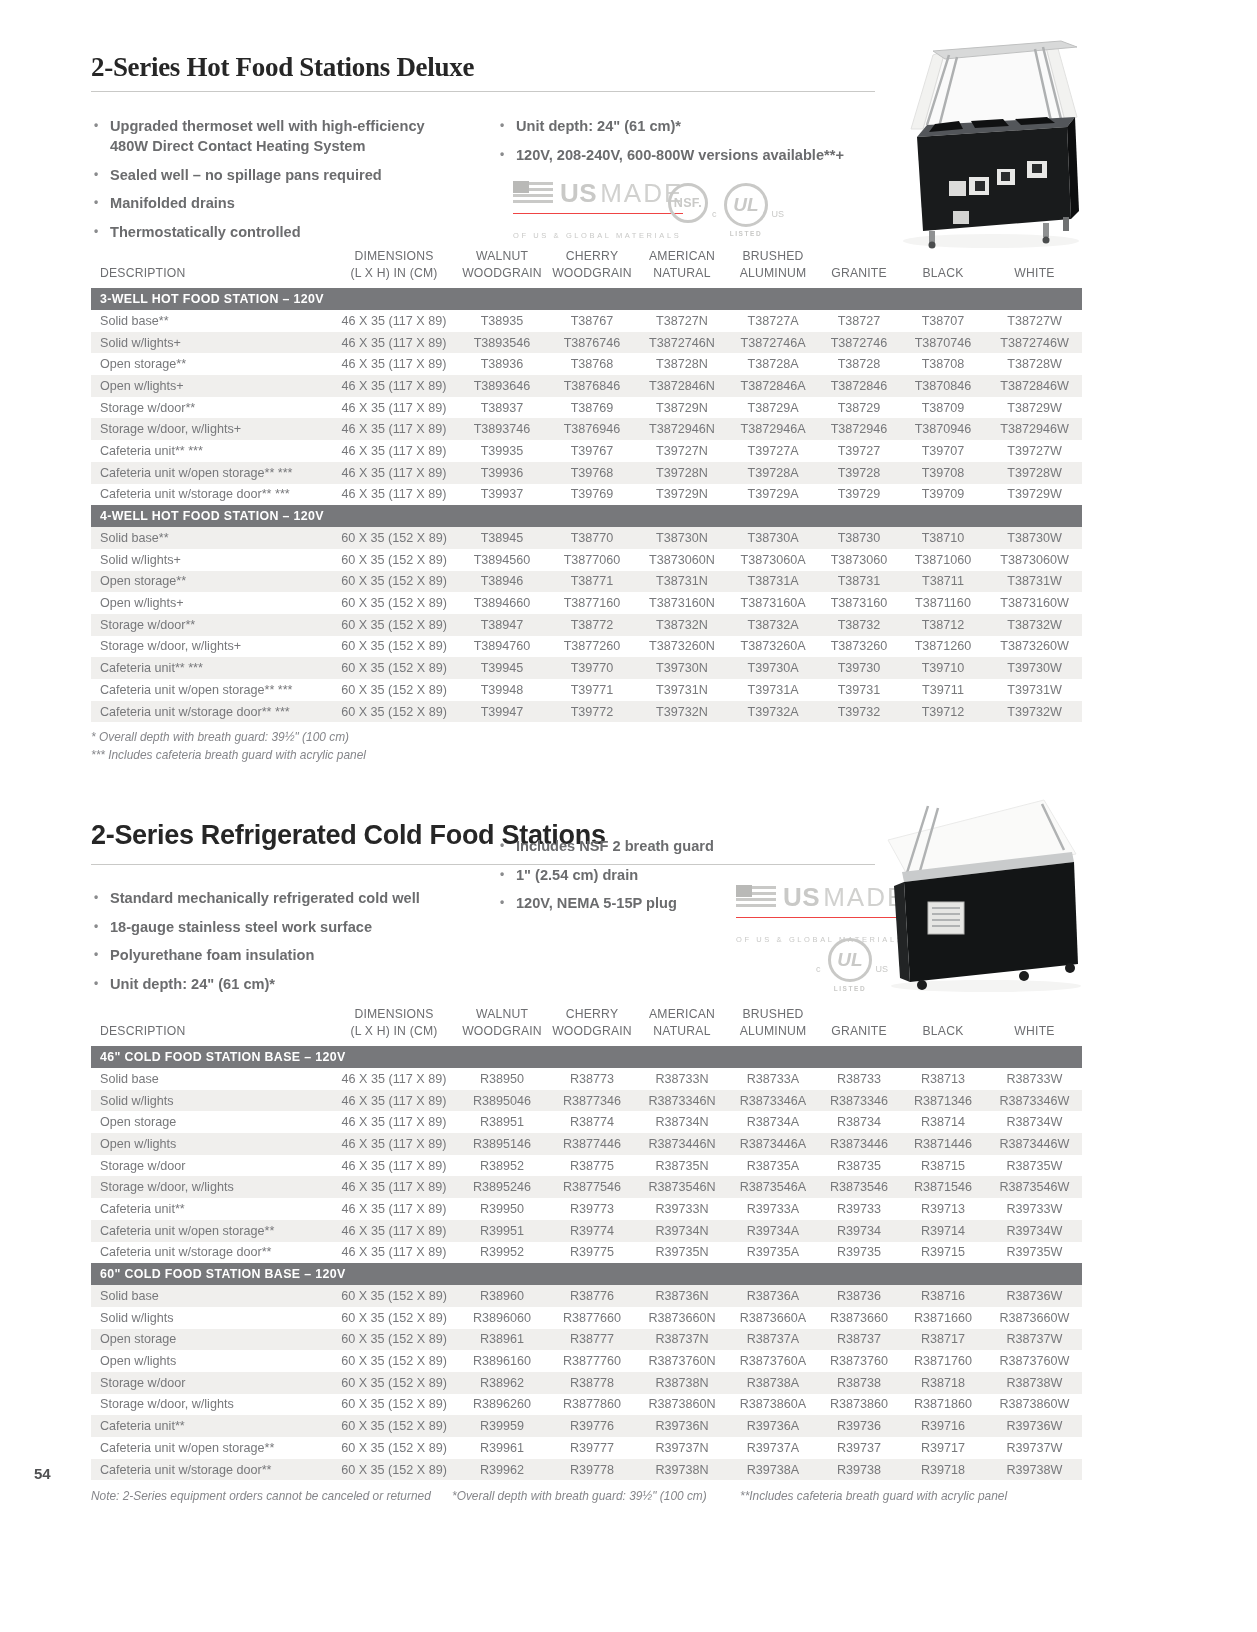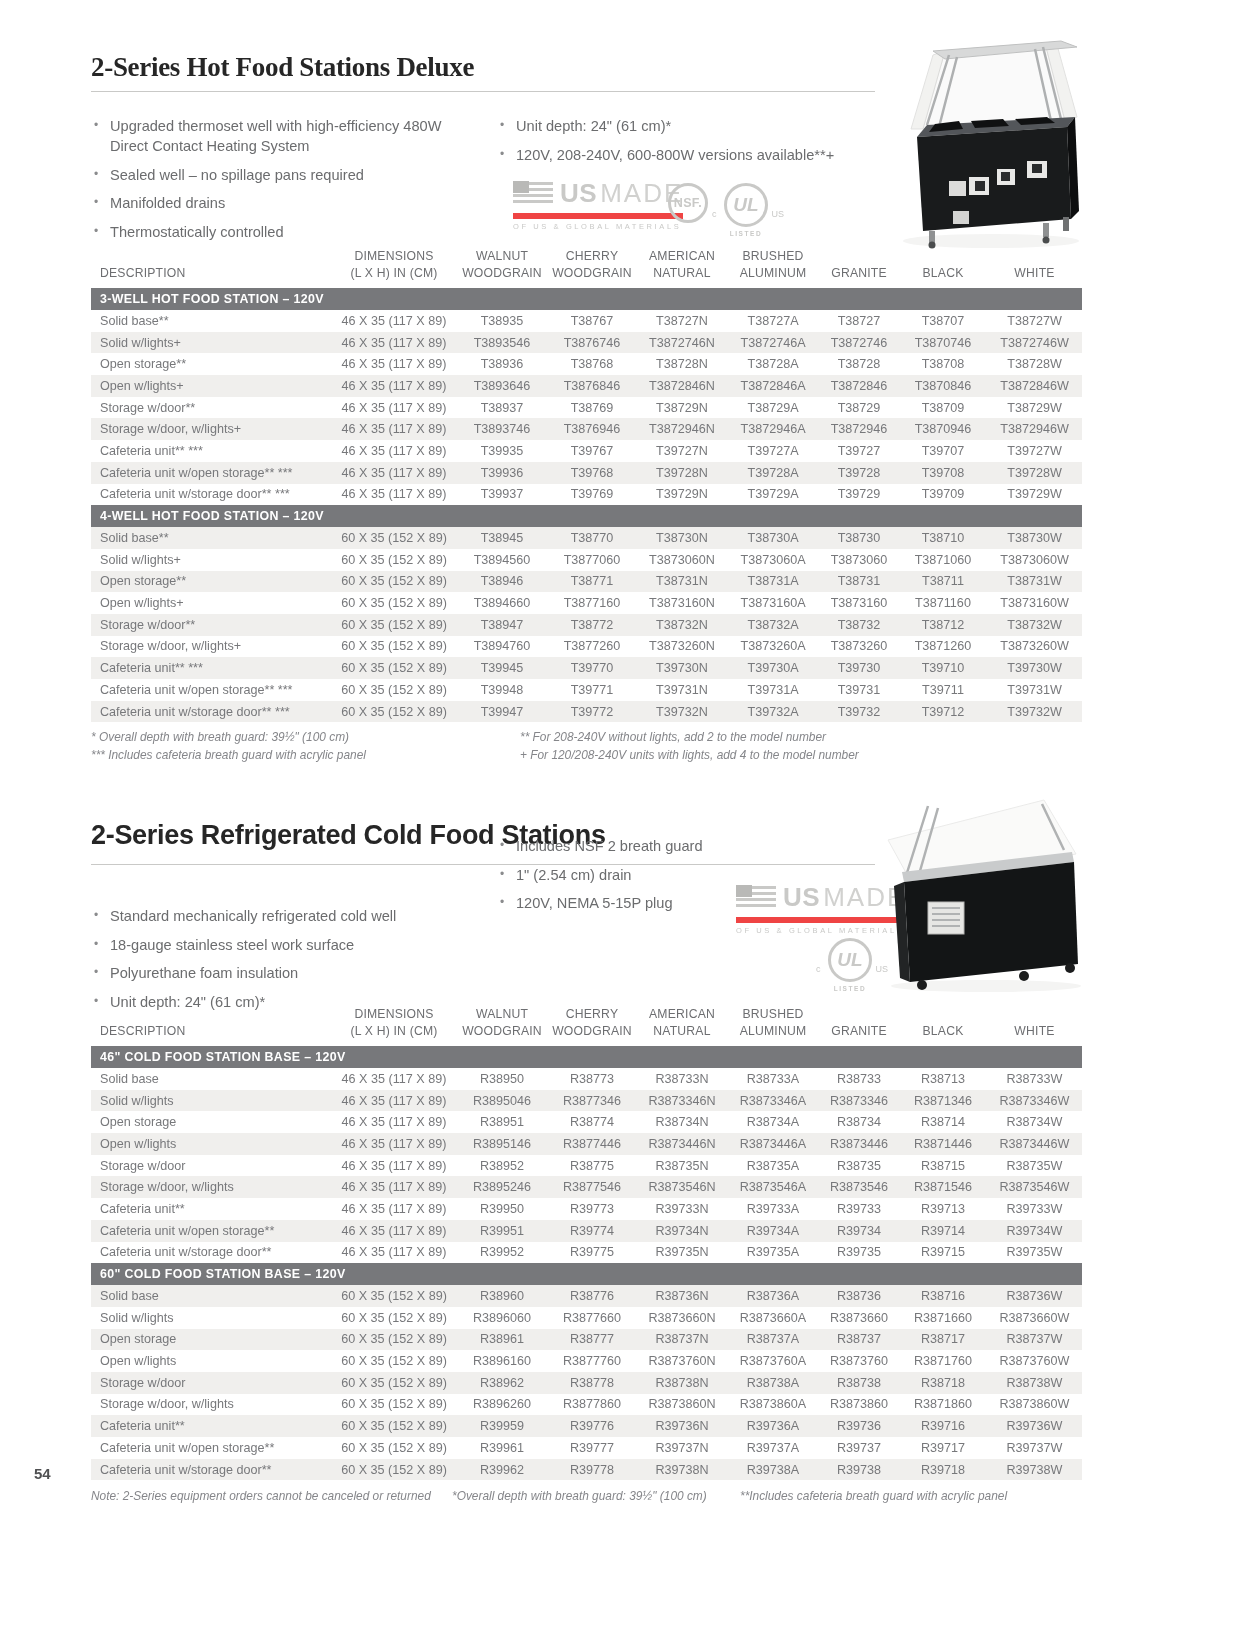--- a/index.html
+++ b/index.html
@@ -3,21 +3,21 @@
 <meta charset="utf-8">
 <style>
   * { margin:0; padding:0; box-sizing:border-box; }
   html,body { background:#ffffff; }
   body { font-family:"Liberation Sans", sans-serif; }
   .page { position:relative; width:1257px; height:1632px; background:#ffffff; overflow:hidden; }
 
   .sec-title { position:absolute; font-size:27px; font-weight:700; color:#262626; letter-spacing:-0.3px; }
   .rule { position:absolute; height:1px; background:#c9c9c7; }
 
-  .bullets { position:absolute; list-style:none; }
+  .bullets { position:absolute; list-style:none;font-weight:bold; }
   .bullets li { position:relative; padding-left:19px; font-size:14.6px; color:#6b6c6e; line-height:1.38; margin-bottom:8.5px; }
   .bullets li::before { content:"\2022"; position:absolute; left:3px; top:1px; color:#8a8b8d; font-size:12px; }
 
   .ptable { position:absolute; border-collapse:collapse; table-layout:fixed; width:991px; }
   .ptable th { font-weight:400; color:#6d6e71; font-size:12.2px; vertical-align:bottom; padding-bottom:7px; white-space:pre-line; text-align:center; line-height:1.35; letter-spacing:0.2px; height:42px; }
   .ptable th.col0 { text-align:left; padding-left:9px; }
   .ptable td { color:#77787b; font-size:12.6px; text-align:center; height:21.7px; overflow:hidden; white-space:nowrap; }
   .ptable td.col0 { text-align:left; padding-left:9px; }
   .ptable tr.alt { background:#f0efed; }
   .ptable tr.group-row td { background:#77787b; color:#ffffff; font-weight:700; text-align:left; padding-left:9px; font-size:12.4px; letter-spacing:0.35px; height:22px; }
@@ -26,21 +26,21 @@
 
   .fn { position:absolute; font-style:italic; font-size:11.9px; color:#85868a; line-height:1.5; }
 
   .page-num { position:absolute; font-size:15px; font-weight:700; color:#4f5052; }
 
   
   .usmade { position:absolute; color:#c9c9c7; }
   .usmade .row1 { display:flex; align-items:center; gap:7px; }
   .usmade .us { font-size:26px; font-weight:700; letter-spacing:0.5px; }
   .usmade .made { font-size:26px; font-weight:300; letter-spacing:2px; opacity:0.85; }
-  .usmade .sub { font-size:7.5px; letter-spacing:2.6px; margin-top:4px; border-top:6px solid #ef4444; padding-top:3px; white-space:nowrap; }
+  .usmade .sub { font-size:7.5px; letter-spacing:2.6px; margin-top:4px; border-top:1px solid #ef4444; padding-top:17px; white-space:nowrap; }
   .seal { position:absolute; text-align:center; color:#c9c9c7; }
   .seal .circle { border:3px solid #c9c9c7; border-radius:50%; display:flex; align-items:center; justify-content:center; margin:0 auto; }
   .nsf .circle { width:40px; height:40px; font-size:12.5px; font-weight:700; letter-spacing:0.3px; }
   .ul .circle { width:44px; height:44px; font-size:19px; font-weight:700; font-style:italic; }
   .ul .sides { position:relative; height:0; }
   .ul .c-mark { position:absolute; left:-10px; top:-18px; font-size:9px; }
   .ul .us-mark { position:absolute; right:-14px; top:-18px; font-size:9px; }
   .ul .listed { font-size:6.5px; letter-spacing:1.6px; margin-top:3px; font-weight:700; }
 
   .product { position:absolute; }
@@ -351,29 +351,25 @@
           <td class="col7">T39712</td>
           <td class="col8">T39732W</td>
         </tr>
       </tbody>
     </table>
 
   <div class="fn" style="left:91px; top:729px;">
     <div>* Overall depth with breath guard: 39½" (100 cm)</div>
     <div>*** Includes cafeteria breath guard with acrylic panel</div>
   </div>
-  <div class="fn" style="left:520px; top:729px;">
-    <div>** For 208-240V without lights, add 2 to the model number</div>
-    <div>+ For 120/208-240V units with lights, add 4 to the model number</div>
-  </div>
 
   <h1 class="sec-title" style="left:91px; top:820px;">2-Series Refrigerated Cold Food Stations</h1>
   <div class="rule" style="left:91px; top:864px; width:784px;"></div>
 
-  <ul class="bullets" style="left:91px; top:888px; width:370px;margin-top:18px;">
+  <ul class="bullets" style="left:91px; top:888px; width:370px;">
     <li>Standard mechanically refrigerated cold well</li>
     <li>18-gauge stainless steel work surface</li>
     <li>Polyurethane foam insulation</li>
     <li>Unit depth: 24" (61 cm)*</li>
   </ul>
   <ul class="bullets" style="left:497px; top:836px; width:240px;">
     <li>Includes NSF 2 breath guard</li>
     <li>1" (2.54 cm) drain</li>
     <li>120V, NEMA 5-15P plug</li>
   </ul>

